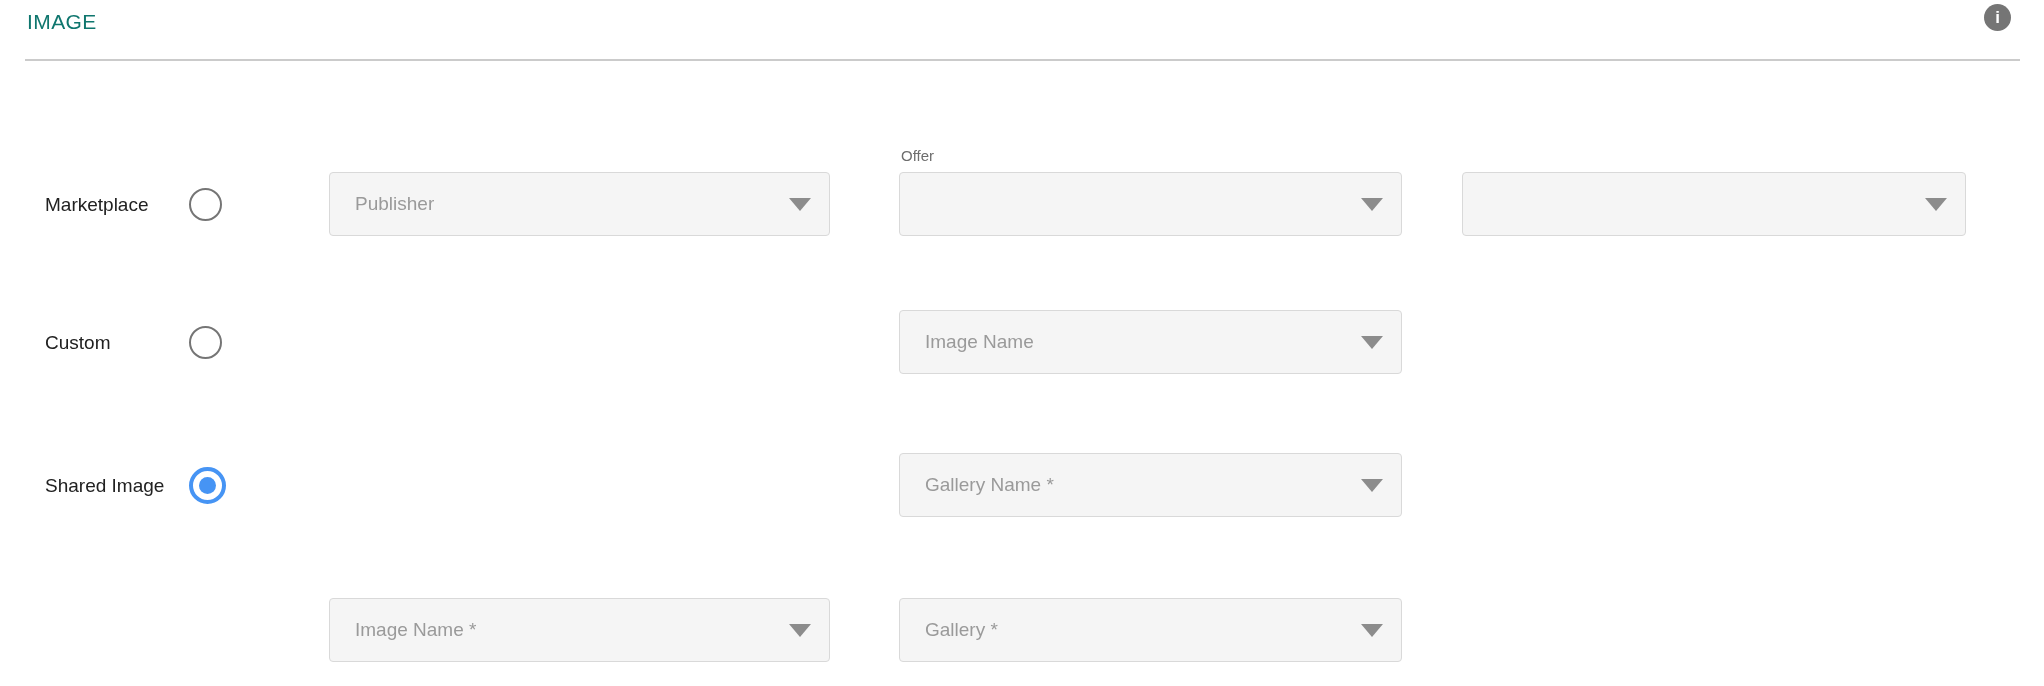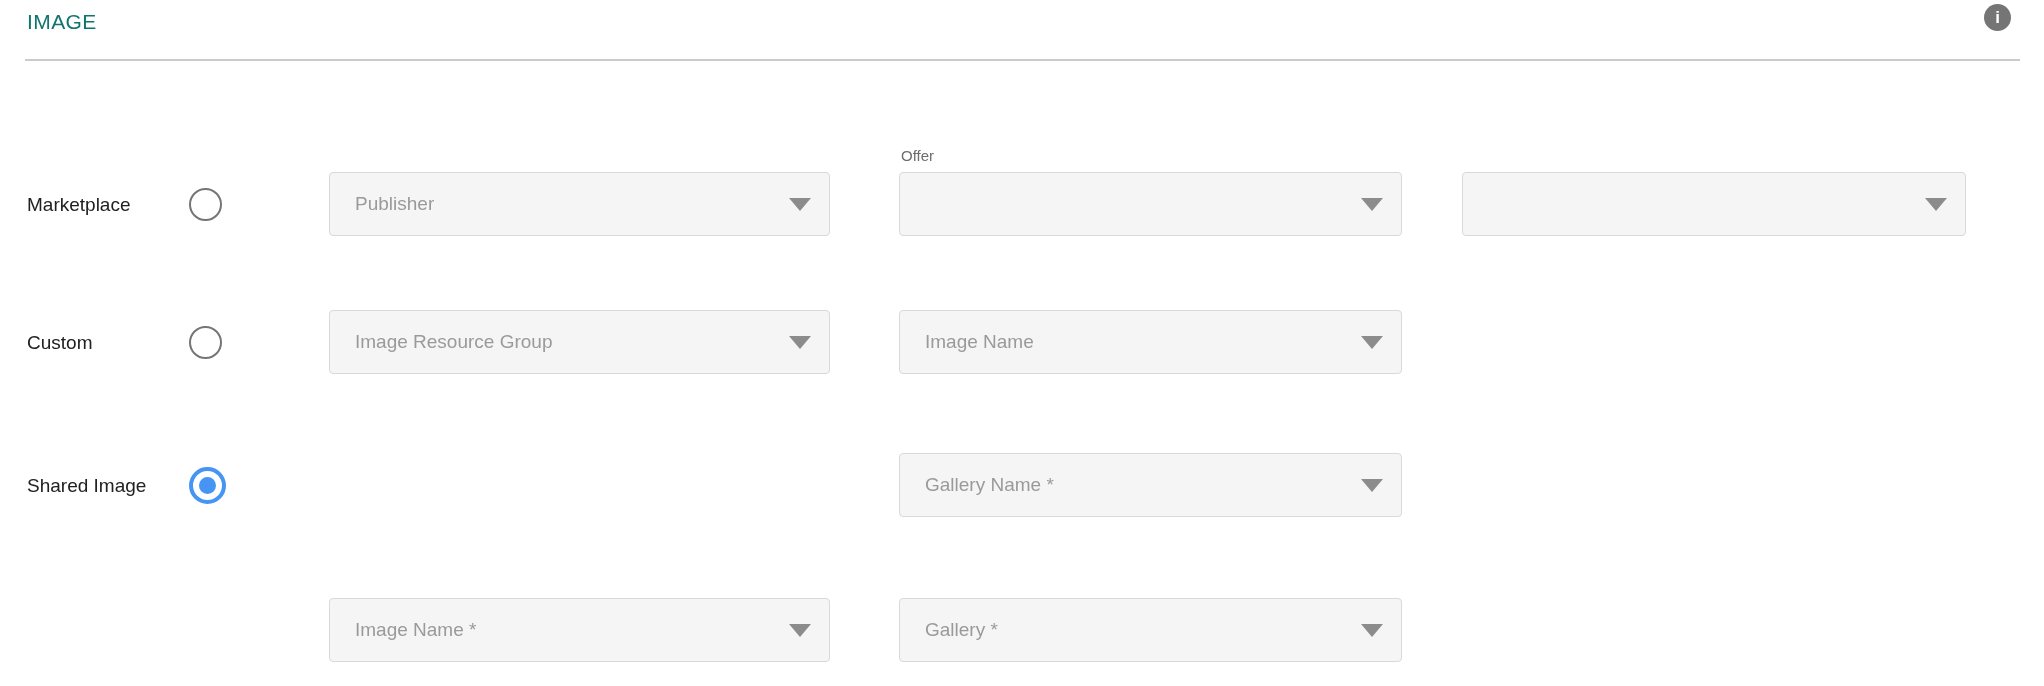--- a/index.html
+++ b/index.html
@@ -10,21 +10,21 @@
 
   
   .page-title { position:absolute; left:27px; top:10px; font-size:21px; font-weight:400;
     color:#0f766e; letter-spacing:0.4px; }
   .divider { position:absolute; left:25px; top:59px; width:1995px; height:2px; background:#cbcbcb; }
   .info-btn { position:absolute; left:1984px; top:4px; width:27px; height:27px; border-radius:50%;
     background:#757575; border:none; color:#ffffff; font-size:17px; font-weight:700;
     font-family:"Liberation Sans","DejaVu Sans",sans-serif; line-height:27px; text-align:center; cursor:pointer; }
 
   
-  .row-label { position:absolute; left:27px; font-size:19px; color:#212121; line-height:24px; }
+  .row-label { position:absolute; left:45px; font-size:19px; color:#212121; line-height:24px; }
   .radio { position:absolute; width:33px; height:33px; border-radius:50%;
     border:2.5px solid #757575; background:#ffffff; cursor:pointer; }
   .radio.selected { width:37px; height:37px; border:4px solid #4694f4;
     display:flex; align-items:center; justify-content:center; }
   .radio-dot { width:17px; height:17px; border-radius:50%; background:#4694f4; }
 
   
   .field { position:absolute; height:64px; background:#f5f5f5; border:1px solid #d9d9d9;
     border-radius:4px; display:flex; align-items:center; padding:0 88px 0 25px; cursor:pointer; }
   .field .ph { font-size:19px; color:#9a9a9a; white-space:nowrap; overflow:hidden; }
@@ -68,24 +68,20 @@
 
   <div class="float-label" style="left:1464px; top:147px;margin-top:24px;">SKU</div>
   <div class="field col-c r1">
     <span class="ph"></span>
     <span class="caret"></span>
   </div>
 
   <div class="row-label" style="top:331px;">Custom</div>
   <div class="radio" style="left:189px; top:326px;"></div>
 
-  <div class="field col-a r2">
-    <span class="ph">Image Resource Group</span>
-    <span class="caret"></span>
-  </div>
   <div class="field col-b r2">
     <span class="ph">Image Name</span>
     <span class="caret"></span>
   </div>
 
   <div class="row-label" style="top:474px;">Shared Image</div>
   <div class="radio selected" style="left:189px; top:467px;">
     <span class="radio-dot"></span>
   </div>
 

